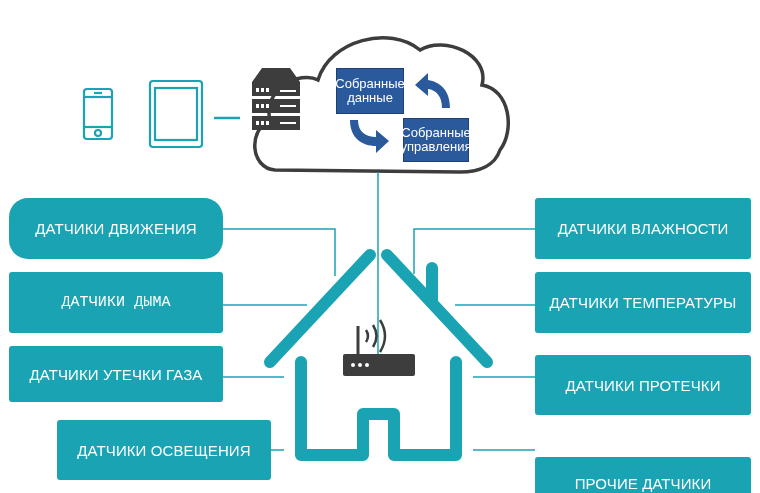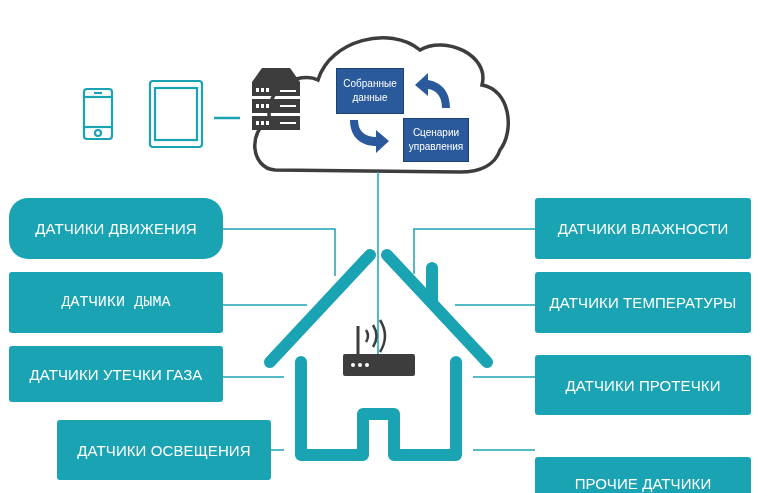--- a/index.html
+++ b/index.html
@@ -1,19 +1,19 @@
 <!DOCTYPE html>
 <html><head>
 <meta charset="utf-8">
 <style>
   html,body{margin:0;padding:0;background:#fff;}
   body{width:760px;height:493px;position:relative;overflow:hidden;font-family:"Liberation Sans",sans-serif;}
   svg.bg{position:absolute;left:0;top:0;}
   .box{position:absolute;background:#1aa3b3;border-radius:3px;color:#fff;display:flex;align-items:center;justify-content:center;font-size:15px;letter-spacing:0.1px;}
-  .cbox{position:absolute;background:#2b5a9c;color:#fff;font-size:10px;line-height:14px;text-align:center;display:flex;align-items:center;justify-content:center;border:1px solid #1e3f70;}
+  .cbox{position:absolute;background:#2b5a9c;color:#fff;font-size:13px;line-height:14px;text-align:center;display:flex;align-items:center;justify-content:center;border:1px solid #1e3f70;}
 </style>
 </head>
 <body>
 
 <svg class="bg" width="760" height="493" viewBox="0 0 760 493">
 
   <g fill="none" stroke="#1aa3b3" stroke-width="2.2">
     <rect x="84" y="89" width="28" height="50" rx="3"></rect>
     <line x1="84" y1="97" x2="112" y2="97"></line>
     <line x1="84" y1="127" x2="112" y2="127"></line>
@@ -81,21 +81,21 @@
     <path d="M366 330 Q370 336 366 342" stroke="#3d3d3d" stroke-width="2.5" fill="none"></path>
     <path d="M373 325 Q380 336 373 347" stroke="#3d3d3d" stroke-width="2.5" fill="none"></path>
     <path d="M380 320 Q390 336 380 352" stroke="#3d3d3d" stroke-width="2.5" fill="none"></path>
   </g>
 </svg>
 
 <div class="cbox" style="left:336px;top:68px;width:66px;height:44px;">
   <span>Собранные данные</span>
 </div>
 <div class="cbox" style="left:403px;top:118px;width:64px;height:42px;">
-  <span>Сценарии управления</span>
+  <span>Собранные управления</span>
 </div>
 
 <div class="box" style="left:9px;top:198px;width:214px;height:61px;border-radius:19px;">
     <span>ДАТЧИКИ ДВИЖЕНИЯ</span>
   </div>
 <div class="box" style="left:9px;top:272px;width:214px;height:61px;font-family:Liberation Mono, monospace;">
     <span>ДАТЧИКИ ДЫМА</span>
   </div>
 <div class="box" style="left:9px;top:346px;width:214px;height:56px;">
     <span>ДАТЧИКИ УТЕЧКИ ГАЗА</span>

